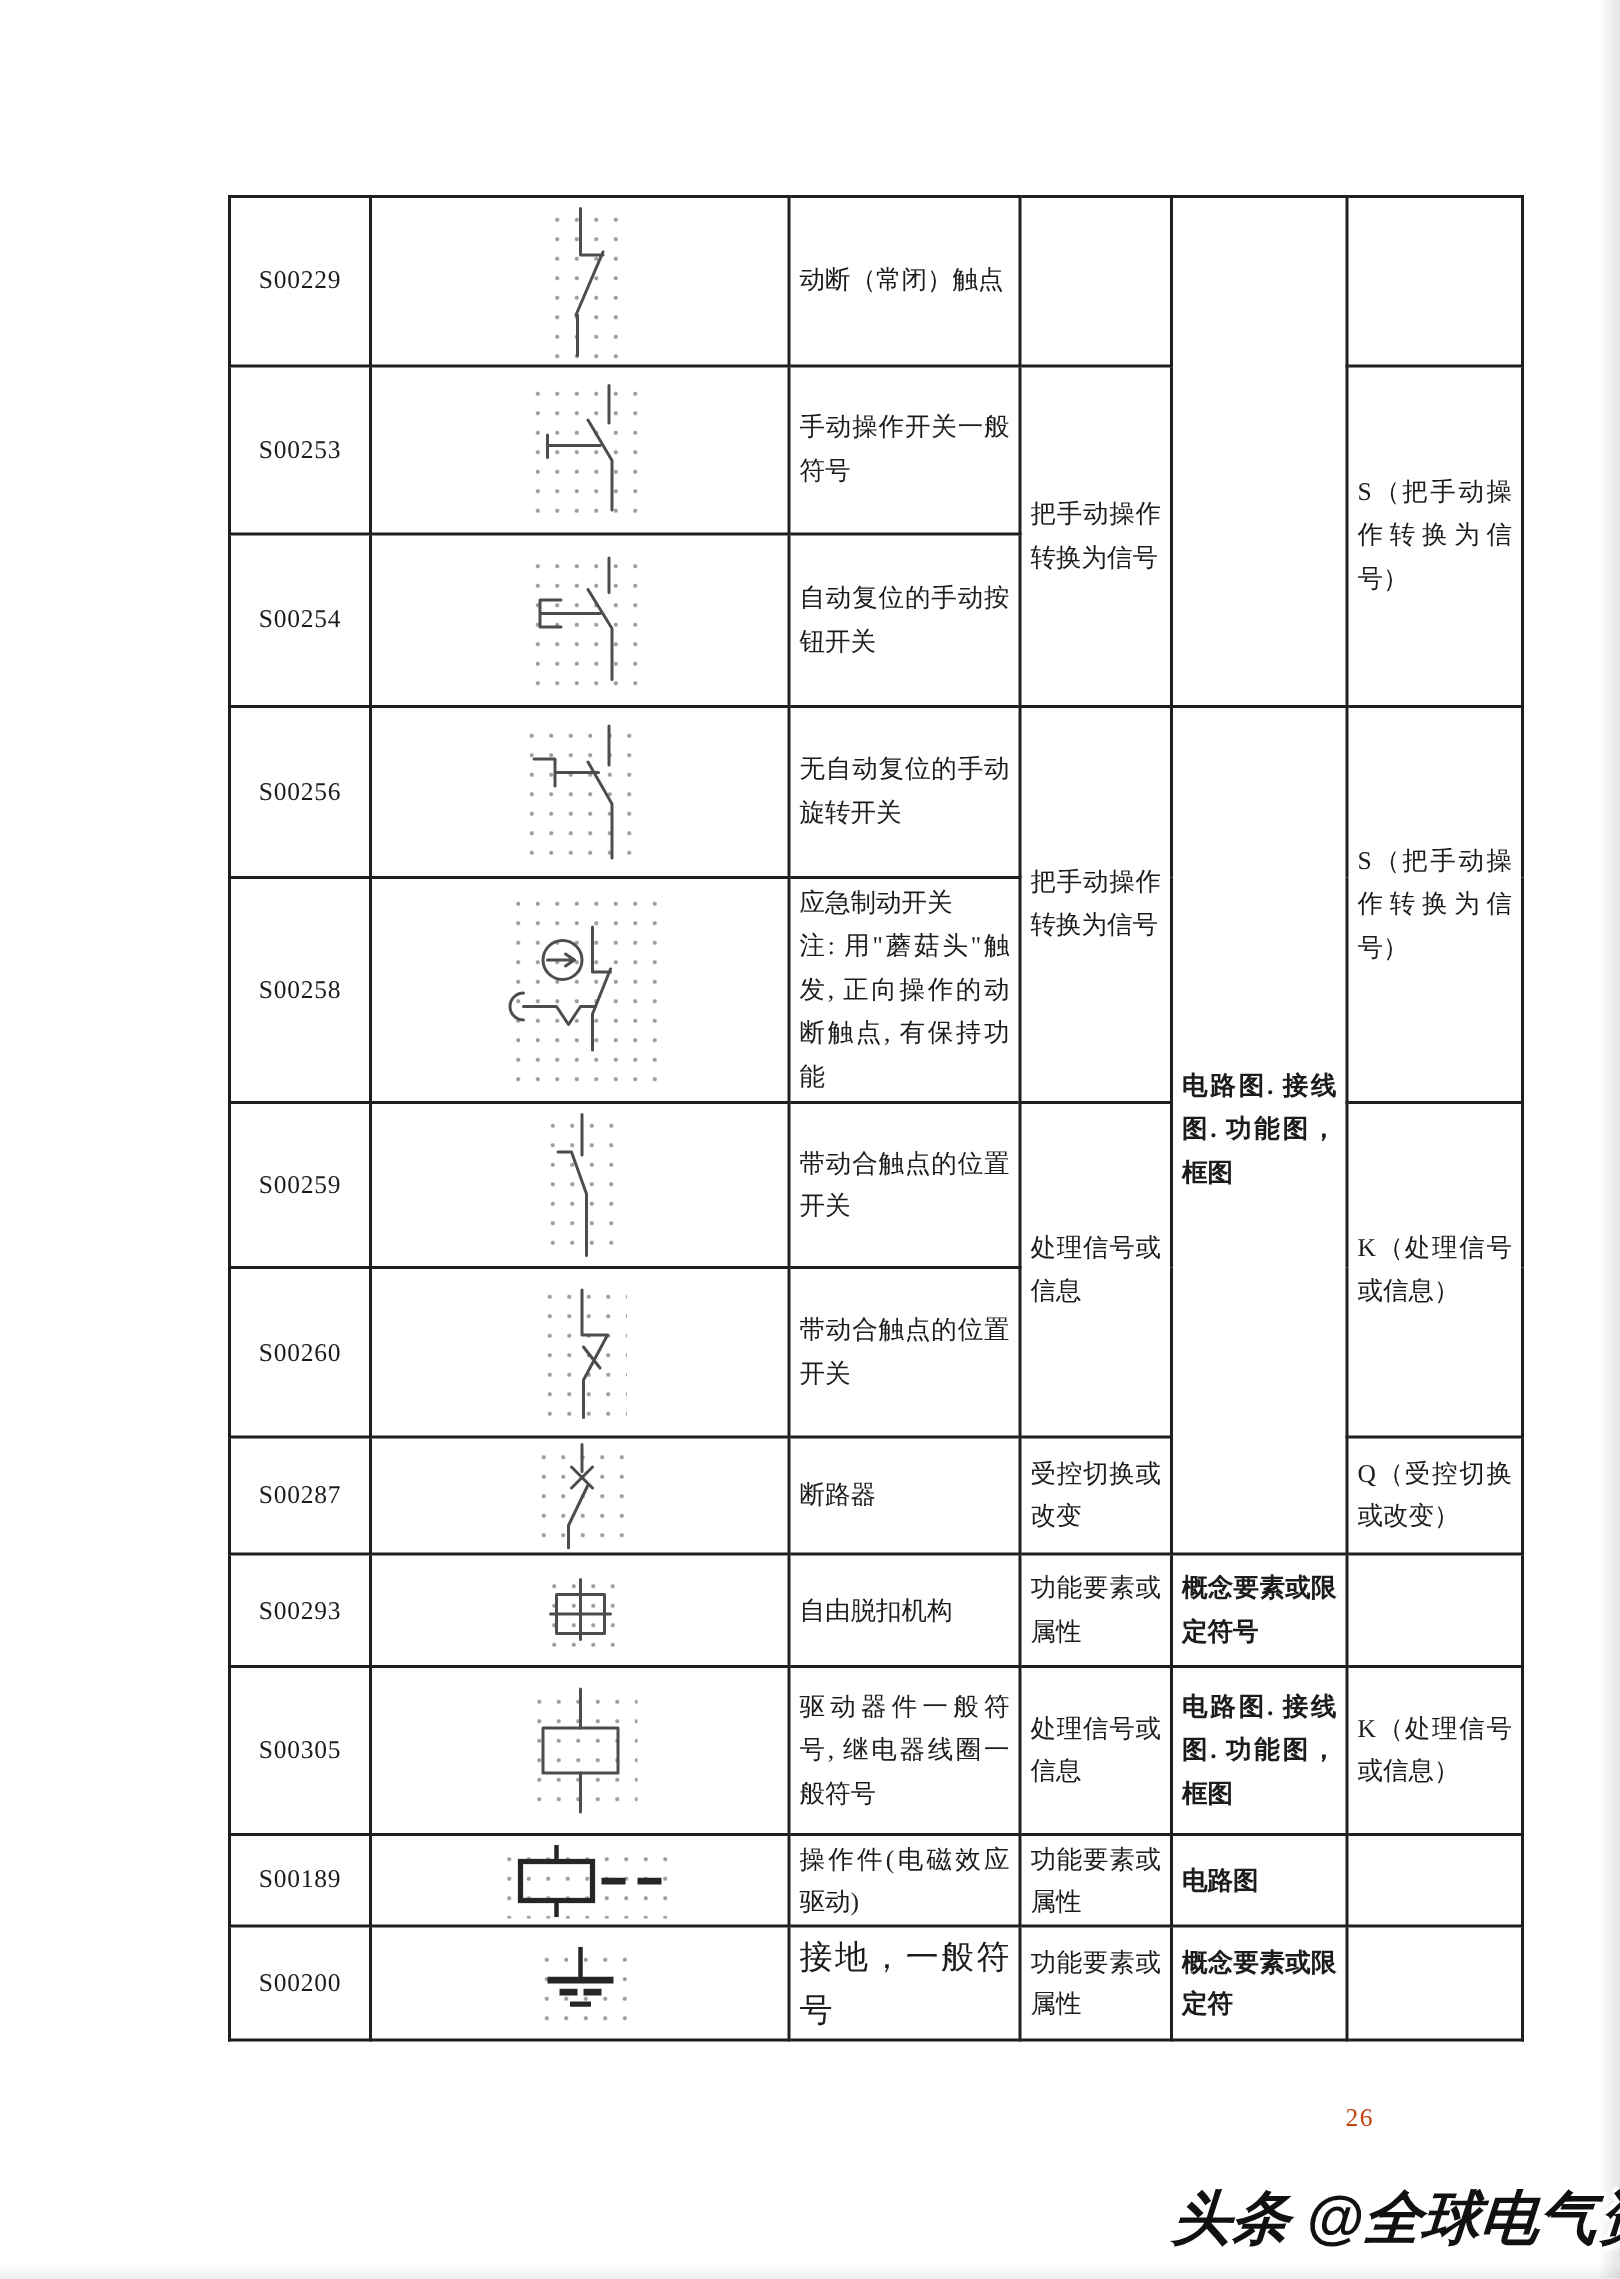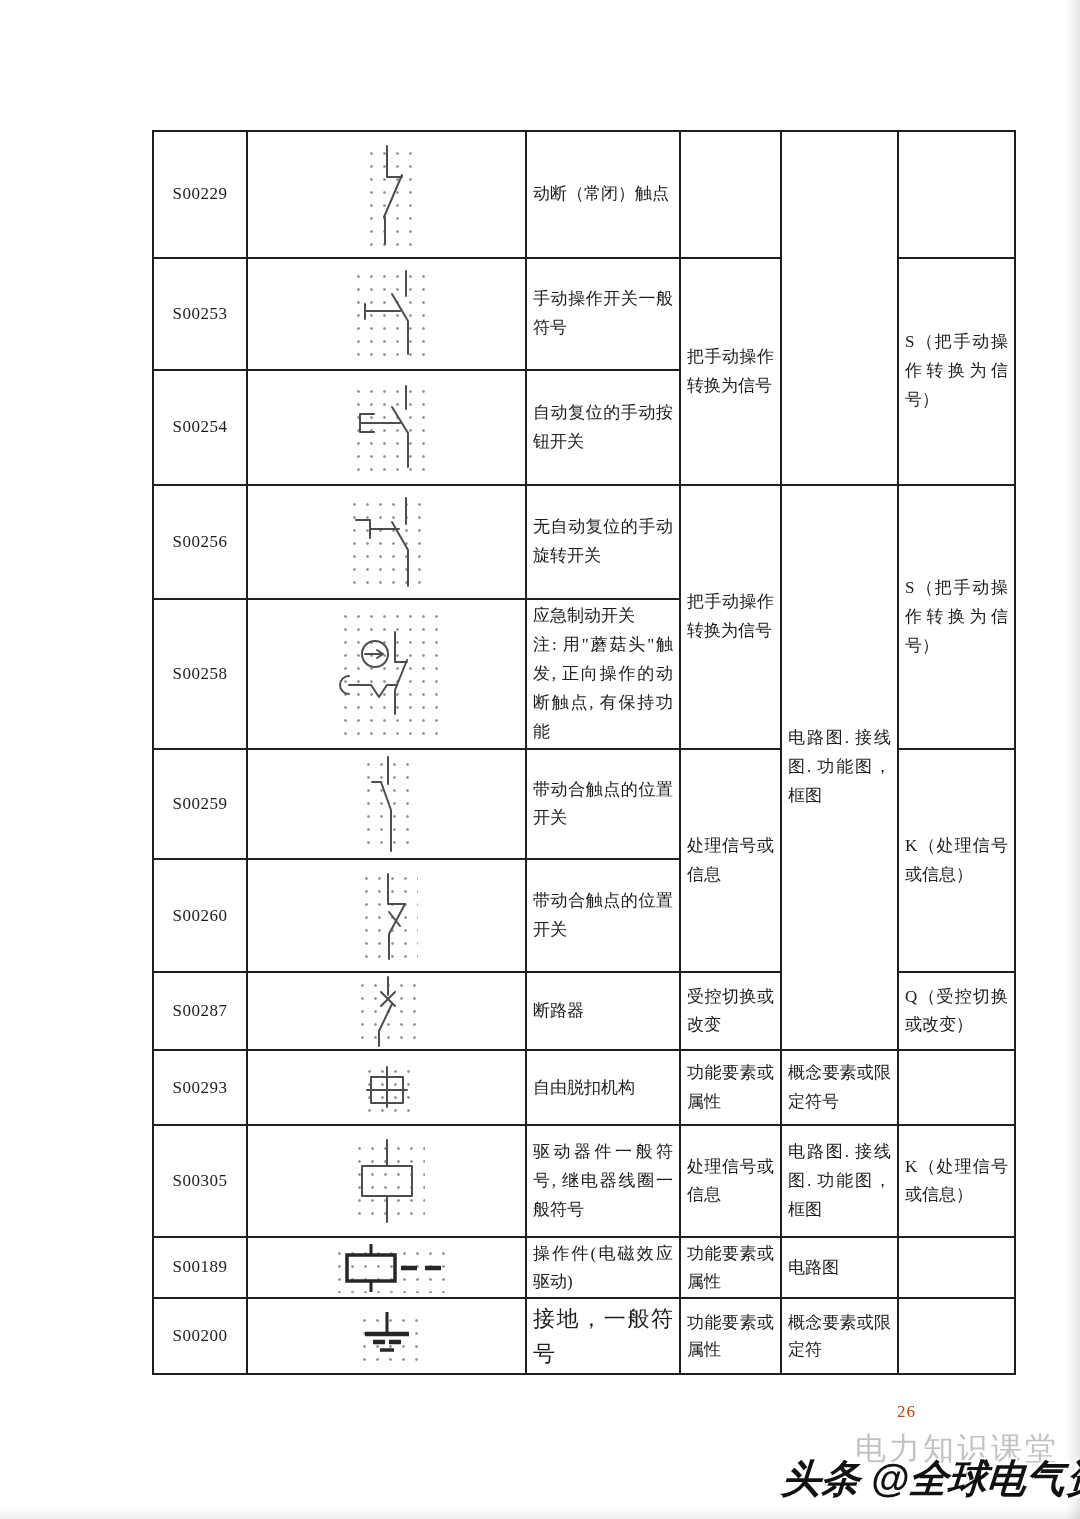--- a/index.html
+++ b/index.html
@@ -12,21 +12,21 @@
 
   table.symtable{position:absolute;left:152px;top:130px;width:778px;
         border-collapse:collapse;table-layout:fixed;}
   .symtable td{border:2px solid #1f1f1f;vertical-align:middle;overflow:hidden;
         font-size:17px;line-height:1.7;padding:2px 6px;}
   .col-id{width:80px;text-align:center;font-size:19px;letter-spacing:.5px;padding:0;}
   .col-sym{width:265px;padding:0;}
   .col-desc{width:140px;font-size:18px;line-height:1.8;padding:2px 4px 2px 7px;
         text-align:justify;white-space:pre-line;}
   .col-func{width:87px;font-size:16.5px;padding:2px 6px 2px 7px;text-align:justify;}
-  .col-app{width:103px;font-size:16.5px;padding:2px 6px;text-align:justify;}
+  .col-app{width:103px;font-size:16.5px;padding:2px 6px;text-align:justify;font-weight:bold;}
   .col-letter{width:103px;font-size:16.5px;padding:2px 8px 2px 6px;text-align:justify;}
 
   .symwrap{display:flex;align-items:center;justify-content:center;width:100%;height:100%;}
   .dotgrid{display:flex;align-items:center;justify-content:center;
         background-image:radial-gradient(circle,#9b9b9b 1.1px,rgba(0,0,0,0) 1.6px);
         background-size:13px 13px;background-position:4px 4px;}
   .dotgrid svg{display:block;}
   .sym-stroke{stroke:#4d4d4d;stroke-width:2;fill:none;stroke-linecap:round;stroke-linejoin:round;}
   .sym-bold{stroke:#262626;fill:none;stroke-linecap:butt;}
 
@@ -41,21 +41,21 @@
         text-shadow:2px 2px 0 #fff,-2px -2px 0 #fff,2px -2px 0 #fff,-2px 2px 0 #fff,3px 3px 2px rgba(255,255,255,.9);}
 </style>
 </head>
 <body>
 
 <div class="page">
 
   <table class="symtable">
 
     <tbody>
-        <tr style="height:127px">
+        <tr style="height:113px">
       <td class="col-id">S00229</td>
       <td class="col-sym">
         <div class="symwrap">
               <div class="dotgrid" style="width:52px;height:104px">
           <svg width="52" height="104" viewBox="0 0 52 104">
             <path class="sym-stroke" d="M26,3 V34 M26,34 H41 M41,32 L23,74 M24,74 V101"></path>
           </svg>
         </div>
             </div>
       </td>
@@ -248,18 +248,17 @@
       </td>
       <td class="col-desc" style="font-size:22px;line-height:1.6">接地，一般符号</td>
       <td class="col-func" style="line-height:1.6">功能要素或属性</td>
       <td class="col-app" style="line-height:1.6">概念要素或限定符</td>
       <td class="col-letter"></td>
     </tr>
   </tbody>
     </table>
 
   <div class="page-number">26</div>
-  <div class="ghost-watermark">电力知识课堂</div>
   <div class="main-watermark">头条 @全球电气资源</div>
 
   <div class="scan-edge-right"></div>
   <div class="scan-edge-bottom"></div>
 </div>
 
 </body></html>

